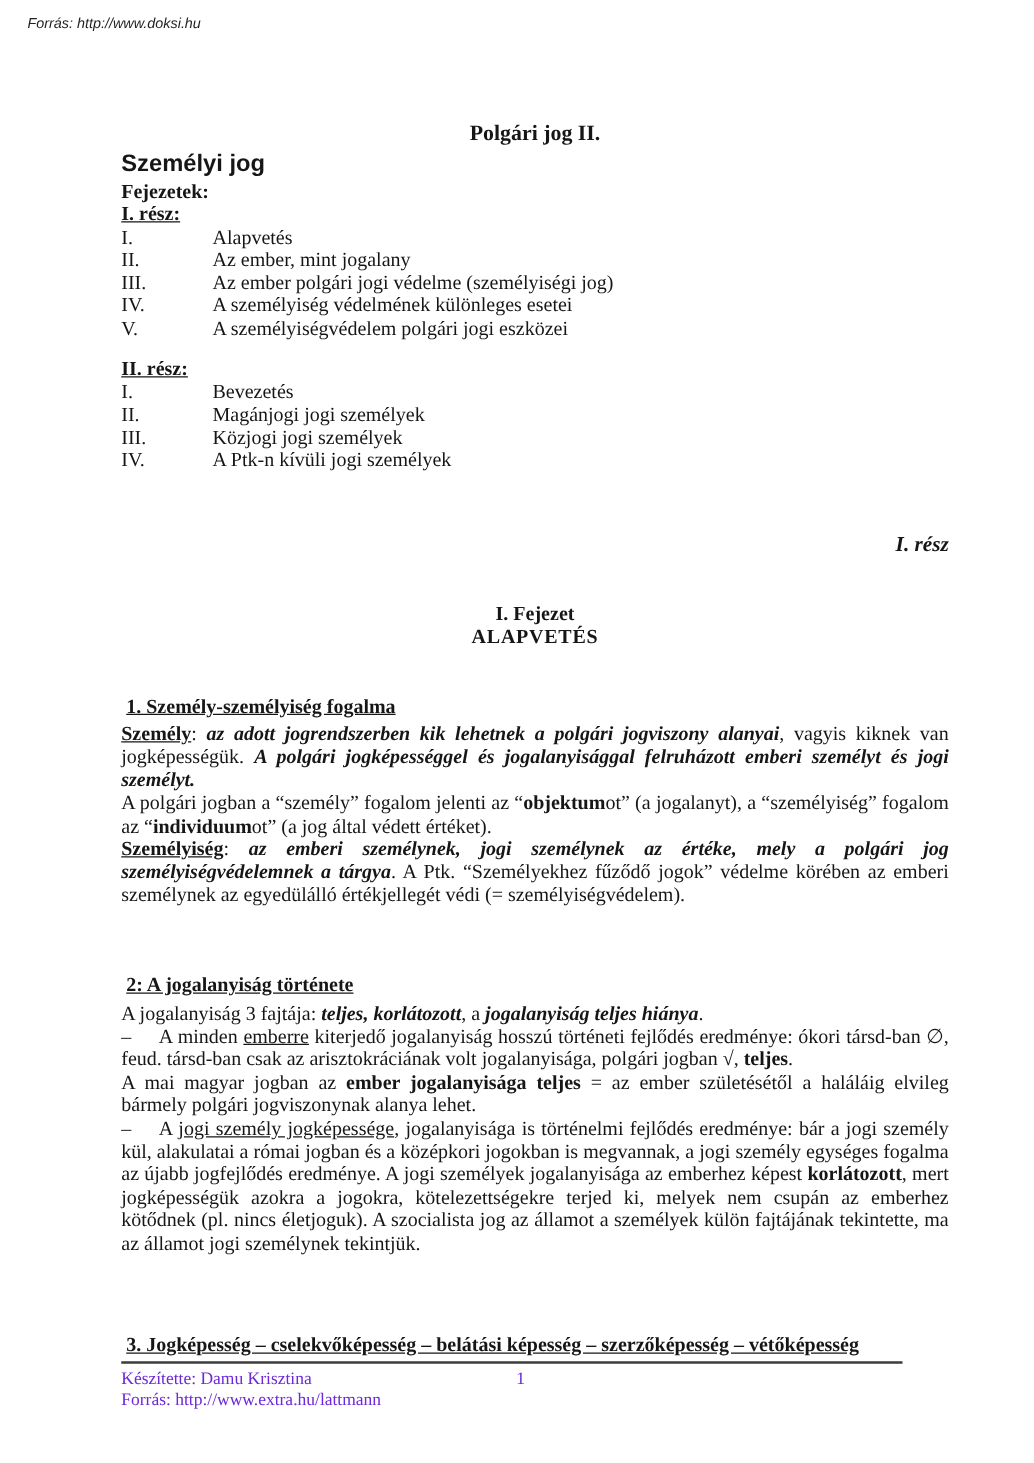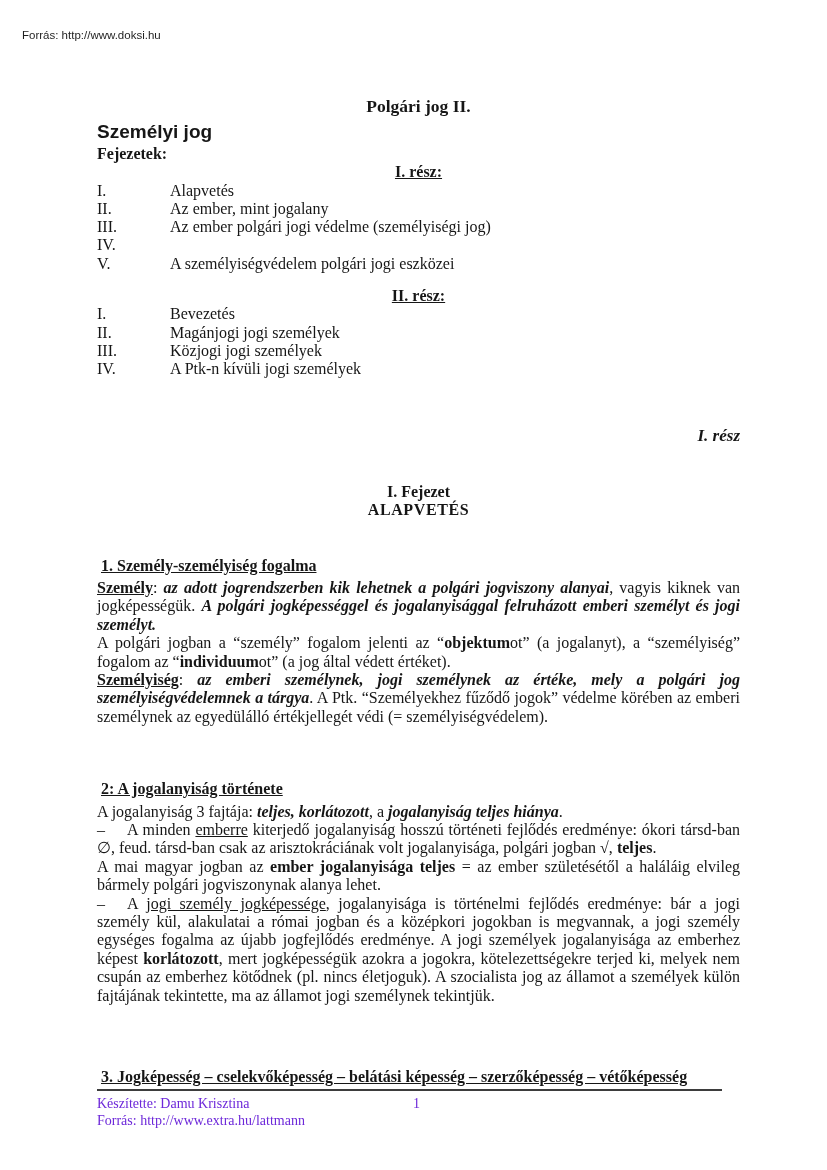--- a/index.html
+++ b/index.html
@@ -3,32 +3,32 @@
 <meta charset="utf-8">
 <style>
   html,body{margin:0;padding:0;}
   body{
     width:827px;height:1170px;background:#ffffff;position:relative;
     font-family:"Liberation Serif",serif;color:#161616;
     -webkit-font-smoothing:antialiased;
   }
   .page{position:absolute;inset:0;overflow:hidden;background:#fff;}
   .top-source{
-    position:absolute;left:22px;top:29px;
-    font-family:"Liberation Sans",sans-serif;font-size:11.5px;color:#1f1f1f;
+    position:absolute;left:22px;top:13px;
+    font-family:"Liberation Sans",sans-serif;font-size:11.5px;color:#1f1f1f;font-style:italic;
   }
-  .content{padding:0 87px 0 97px;}
+  .content{padding:0 68px 0 97px;}
   .doc-title{margin:96px 0 0;text-align:center;font-size:17.5px;font-weight:bold;line-height:20px;}
   .doc-subtitle{
     margin:4px 0 0;
     font-family:"Liberation Sans",sans-serif;font-size:19px;font-weight:bold;line-height:23px;
   }
   .toc{margin-top:2px;font-size:16px;line-height:18.3px;}
   .toc-heading{font-weight:bold;}
-  .toc-part{font-weight:bold;text-decoration:underline;text-align:center;}
+  .toc-part{font-weight:bold;text-decoration:underline;}
   .toc-part.second{margin-top:14px;}
   .toc-row{display:flex;}
   .toc-num{width:73px;flex:none;}
   .part-title{margin-top:47px;text-align:right;font-size:17px;font-weight:bold;font-style:italic;line-height:20px;}
   .chapter{margin-top:37px;text-align:center;font-weight:bold;font-size:16px;line-height:18.5px;}
   .chapter .caps{letter-spacing:0.6px;}
   .sec1{margin-top:37px;}
   .sec2{margin-top:54px;}
   .sec-heading{margin:4px;font-size:16px;font-weight:bold;text-decoration:underline;line-height:18.4px;}
   .s3-heading{margin-top:63px;}
@@ -65,20 +65,21 @@
       <div class="toc-row">
         <span class="toc-num">II.</span>
         <span class="toc-label">Az ember, mint jogalany</span>
       </div>
       <div class="toc-row">
         <span class="toc-num">III.</span>
         <span class="toc-label">Az ember polgári jogi védelme (személyiségi jog)</span>
       </div>
       <div class="toc-row">
         <span class="toc-num">IV.</span>
+        <span class="toc-label">A személyiség védelmének különleges esetei</span>
       </div>
       <div class="toc-row">
         <span class="toc-num">V.</span>
         <span class="toc-label">A személyiségvédelem polgári jogi eszközei</span>
       </div>
 
       <div class="toc-part second">II. rész:</div>
       <div class="toc-row">
         <span class="toc-num">I.</span>
         <span class="toc-label">Bevezetés</span>

